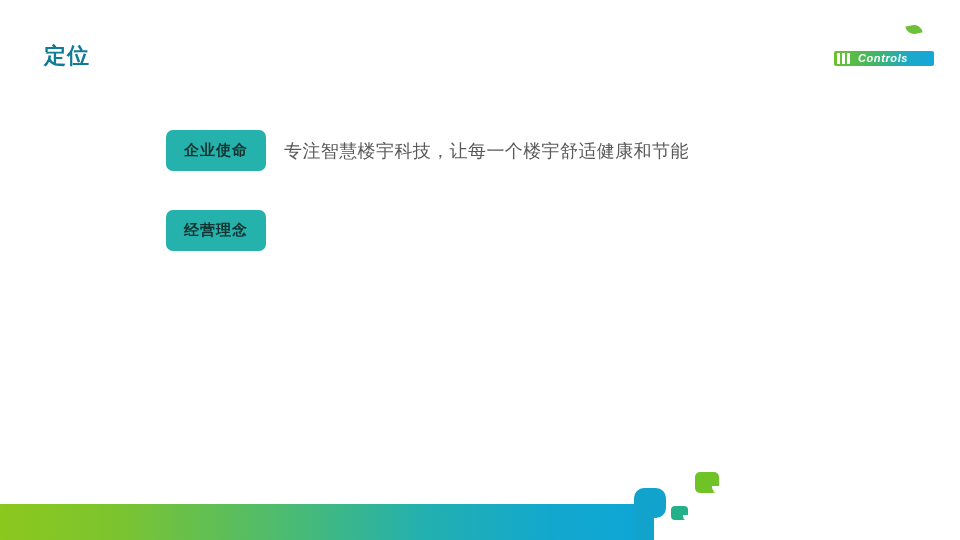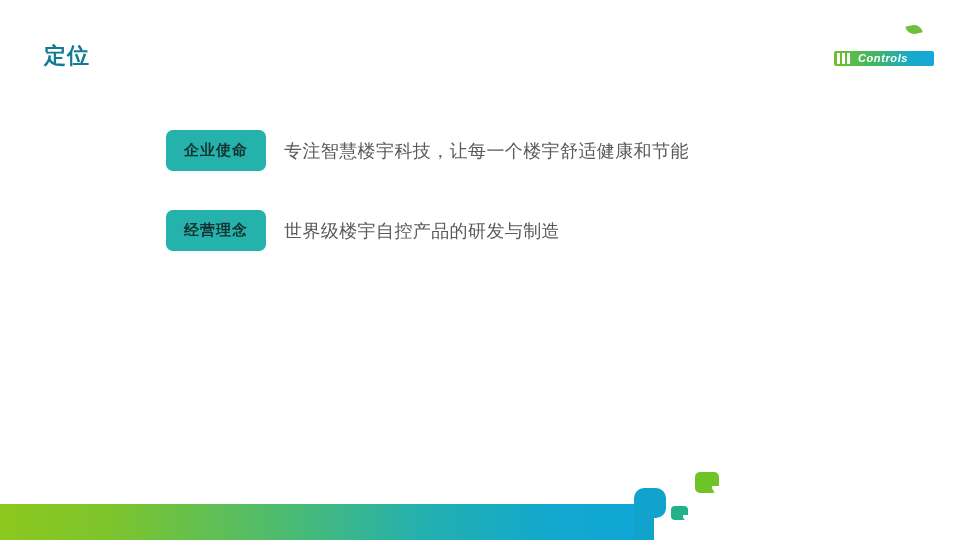--- a/index.html
+++ b/index.html
@@ -237,21 +237,20 @@
 
   <div class="rows">
 
     <div class="row">
       <div class="badge">企业使命</div>
       <div class="row-text">专注智慧楼宇科技，让每一个楼宇舒适健康和节能</div>
     </div>
 
     <div class="row">
       <div class="badge">经营理念</div>
-      <div class="row-text">世界级楼宇自控产品的研发与制造</div>
     </div>
 
     <div class="row">
     </div>
 
   </div>
 
   <div class="bottom-bar"></div>
   <div class="deco deco-cyan-tab"></div>
   <div class="deco deco-cyan-big"></div>

